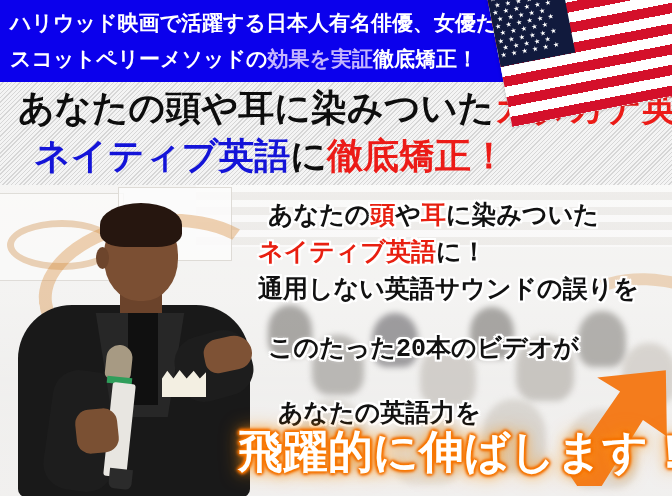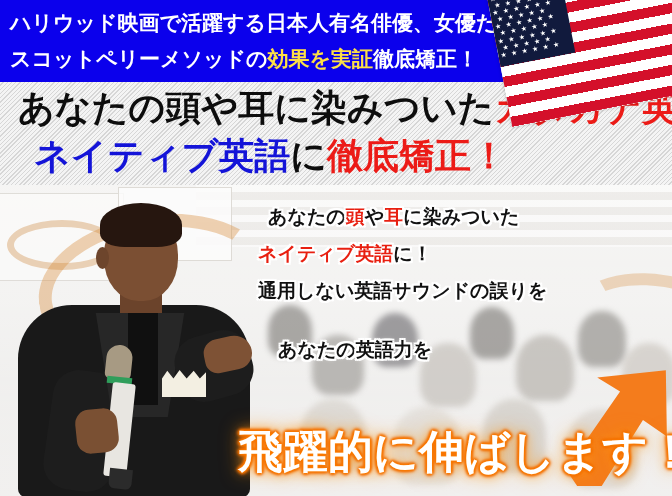--- a/index.html
+++ b/index.html
@@ -49,21 +49,21 @@
   .banner-line {
     font-family: "Liberation Sans", "DejaVu Sans", sans-serif;
     font-weight: bold;
     font-size: 21px;
     line-height: 36px;
     color: #ffffff;
     white-space: nowrap;
     letter-spacing: 0px;
   }
   .banner-line .hl {
-    color: #fde047;
+    color: #c4b5fd;
   }
 
   
   .flag-wrap {
     position: absolute;
     left: 498px;
     top: -22px;
     width: 190px;
     height: 132px;
     transform: rotate(-11deg);
@@ -355,36 +355,36 @@
   }
 
   
   .copy {
     position: absolute;
     left: 258px;
     top: 198px;
     width: 414px;
   }
   .copy-line {
-    font-family: Liberation Sans, sans-serif;
+    font-family: Liberation Mono, monospace;
     font-weight: bold;
-    font-size: 19px;
+    font-size: 25px;
     line-height: 37px;
     color: #111111;
     white-space: nowrap;
     text-shadow:
       -2px -2px 0 #fff,  2px -2px 0 #fff,
       -2px  2px 0 #fff,  2px  2px 0 #fff,
       -2px  0   0 #fff,  2px  0   0 #fff,
        0   -2px 0 #fff,  0    2px 0 #fff,
        0 0 5px #fff;
   }
   .copy-line .red { color: #e81f10; }
   .copy-line.indent1 { padding-left: 10px; }
-  .copy-line.indent2 { padding-left: 20px; }
+  .copy-line.indent2 { padding-left: 20px; margin-top: 28px; }
   .copy-gap { height: 22px; }
 
   
   .marker {
     position: relative;
     display: inline-block;
   }
   .marker::after {
     content: "";
     position: absolute;
@@ -483,20 +483,21 @@
 
   <div class="copy">
     <div class="copy-line indent1">
       <span>あなたの</span><span class="red">頭</span><span>や</span><span class="red">耳</span><span>に染みついた</span>
     </div>
     <div class="copy-line">
       <span class="red">ネイティブ英語</span><span>に！</span>
     </div>
     <div class="copy-line">通用しない英語サウンドの誤りを</div>
     <div class="copy-gap"></div>
+    <div class="copy-line indent1">このたった20本のビデオが</div>
     <div class="copy-line indent2">
       <span>あなたの</span><span class="marker">英語力</span><span>を</span>
     </div>
   </div>
 
   <div class="glowline">飛躍的に伸ばします！</div>
 
   <div class="headline">
     <div class="hl-line l1">
       <span>あなたの</span><span class="dot">頭</span><span>や</span><span class="dot">耳</span><span>に染みついた</span><span class="red">カタカナ英語</span>

